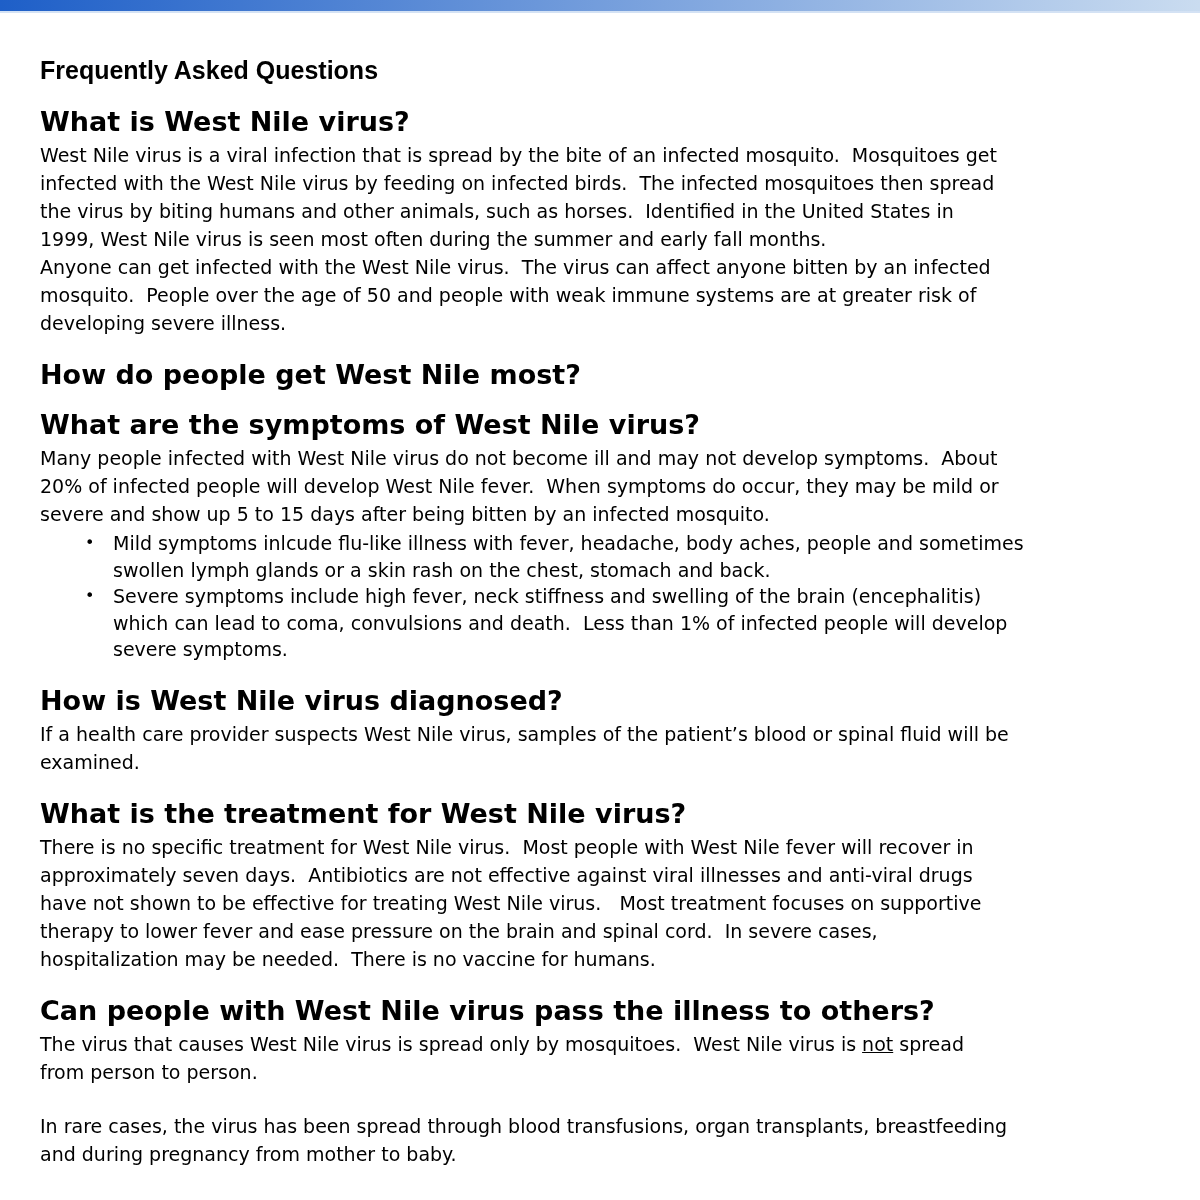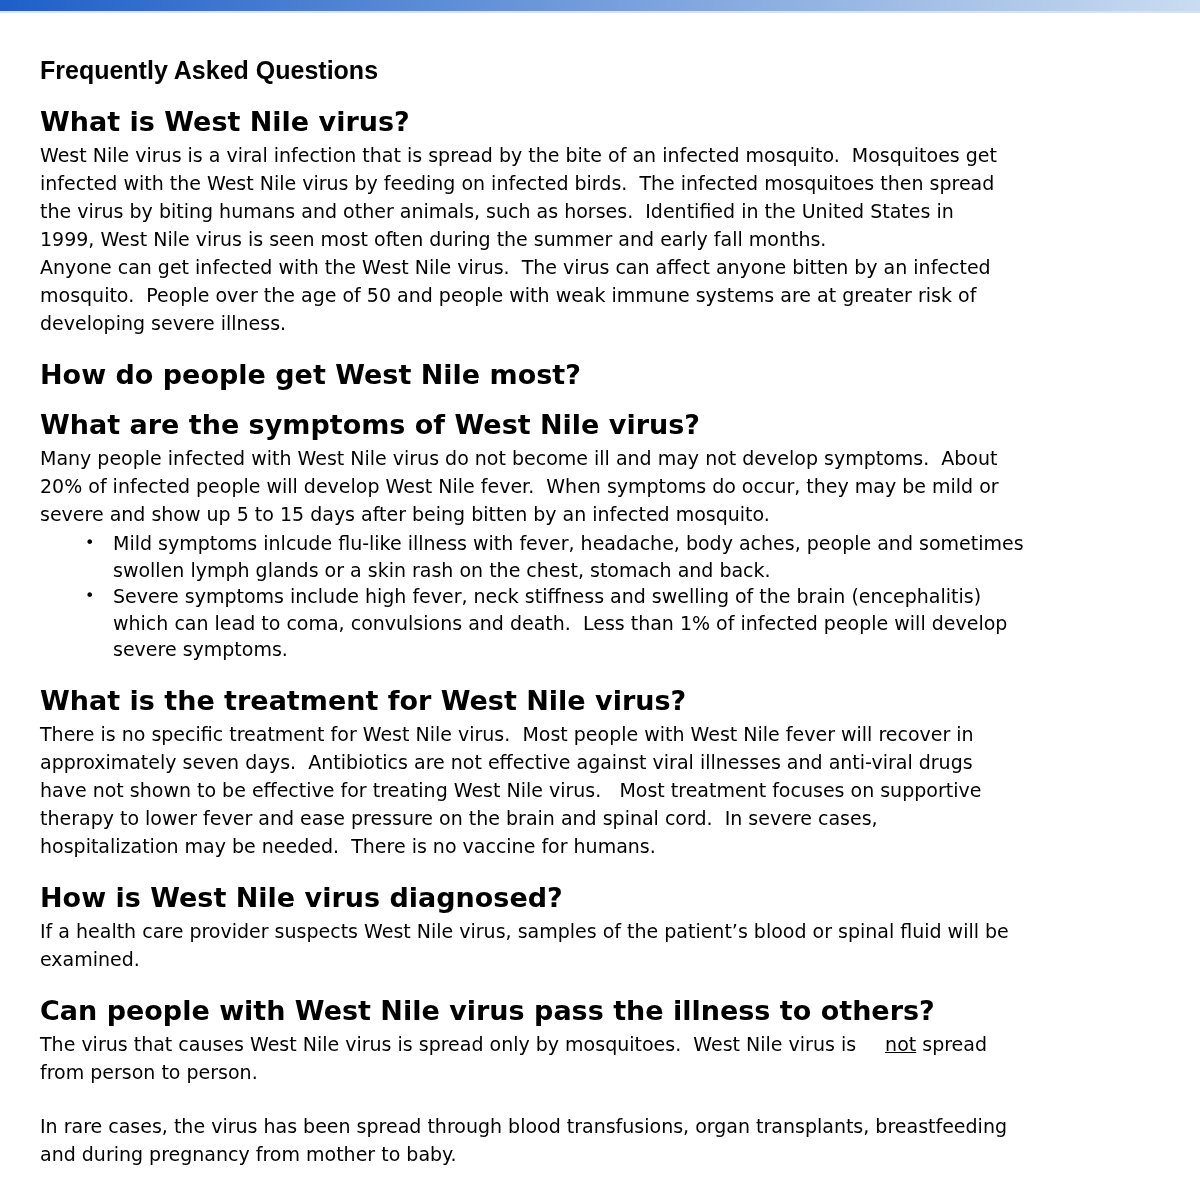--- a/index.html
+++ b/index.html
@@ -40,21 +40,21 @@
   }
   p {
     margin: 0;
     line-height: 28px;
     white-space: pre-wrap;
     max-width: 1132px;
   }
   p.followup {
     margin-top: 26.5px;
   }
-  .u { text-decoration: underline; margin-left: 23px; }
+  .u { text-decoration: underline; }
   .bullets { margin: 2px 0 0 0; }
   .bullet {
     display: flex;
     padding-left: 45px;
     line-height: 26.5px;
   }
   .bullet-marker {
     flex: none;
     width: 28px;
     font-size: 16px;
@@ -105,32 +105,32 @@
       <div class="bullet">
         <span class="bullet-marker">•</span>
         <span class="bullet-text">Severe symptoms include high fever, neck stiffness and swelling of the brain (encephalitis)
 which can lead to coma, convulsions and death.  Less than 1% of infected people will develop
 severe symptoms.</span>
       </div>
     </div>
   </section>
 
   <section>
+    <h2>How is West Nile virus diagnosed?</h2>
+    <p>If a health care provider suspects West Nile virus, samples of the patient’s blood or spinal fluid will be
+examined.</p>
+  </section>
+
+  <section>
     <h2>What is the treatment for West Nile virus?</h2>
     <p>There is no specific treatment for West Nile virus.  Most people with West Nile fever will recover in
 approximately seven days.  Antibiotics are not effective against viral illnesses and anti-viral drugs
 have not shown to be effective for treating West Nile virus.   Most treatment focuses on supportive
 therapy to lower fever and ease pressure on the brain and spinal cord.  In severe cases,
 hospitalization may be needed.  There is no vaccine for humans.</p>
-  </section>
-
-  <section>
-    <h2>How is West Nile virus diagnosed?</h2>
-    <p>If a health care provider suspects West Nile virus, samples of the patient’s blood or spinal fluid will be
-examined.</p>
   </section>
 
   <section>
     <h2>Can people with West Nile virus pass the illness to others?</h2>
     <p><span>The virus that causes West Nile virus is spread only by mosquitoes.  West Nile virus is </span><span class="u">not</span><span> spread
 from person to person.</span></p>
     <p class="followup">In rare cases, the virus has been spread through blood transfusions, organ transplants, breastfeeding
 and during pregnancy from mother to baby.</p>
   </section>
 

